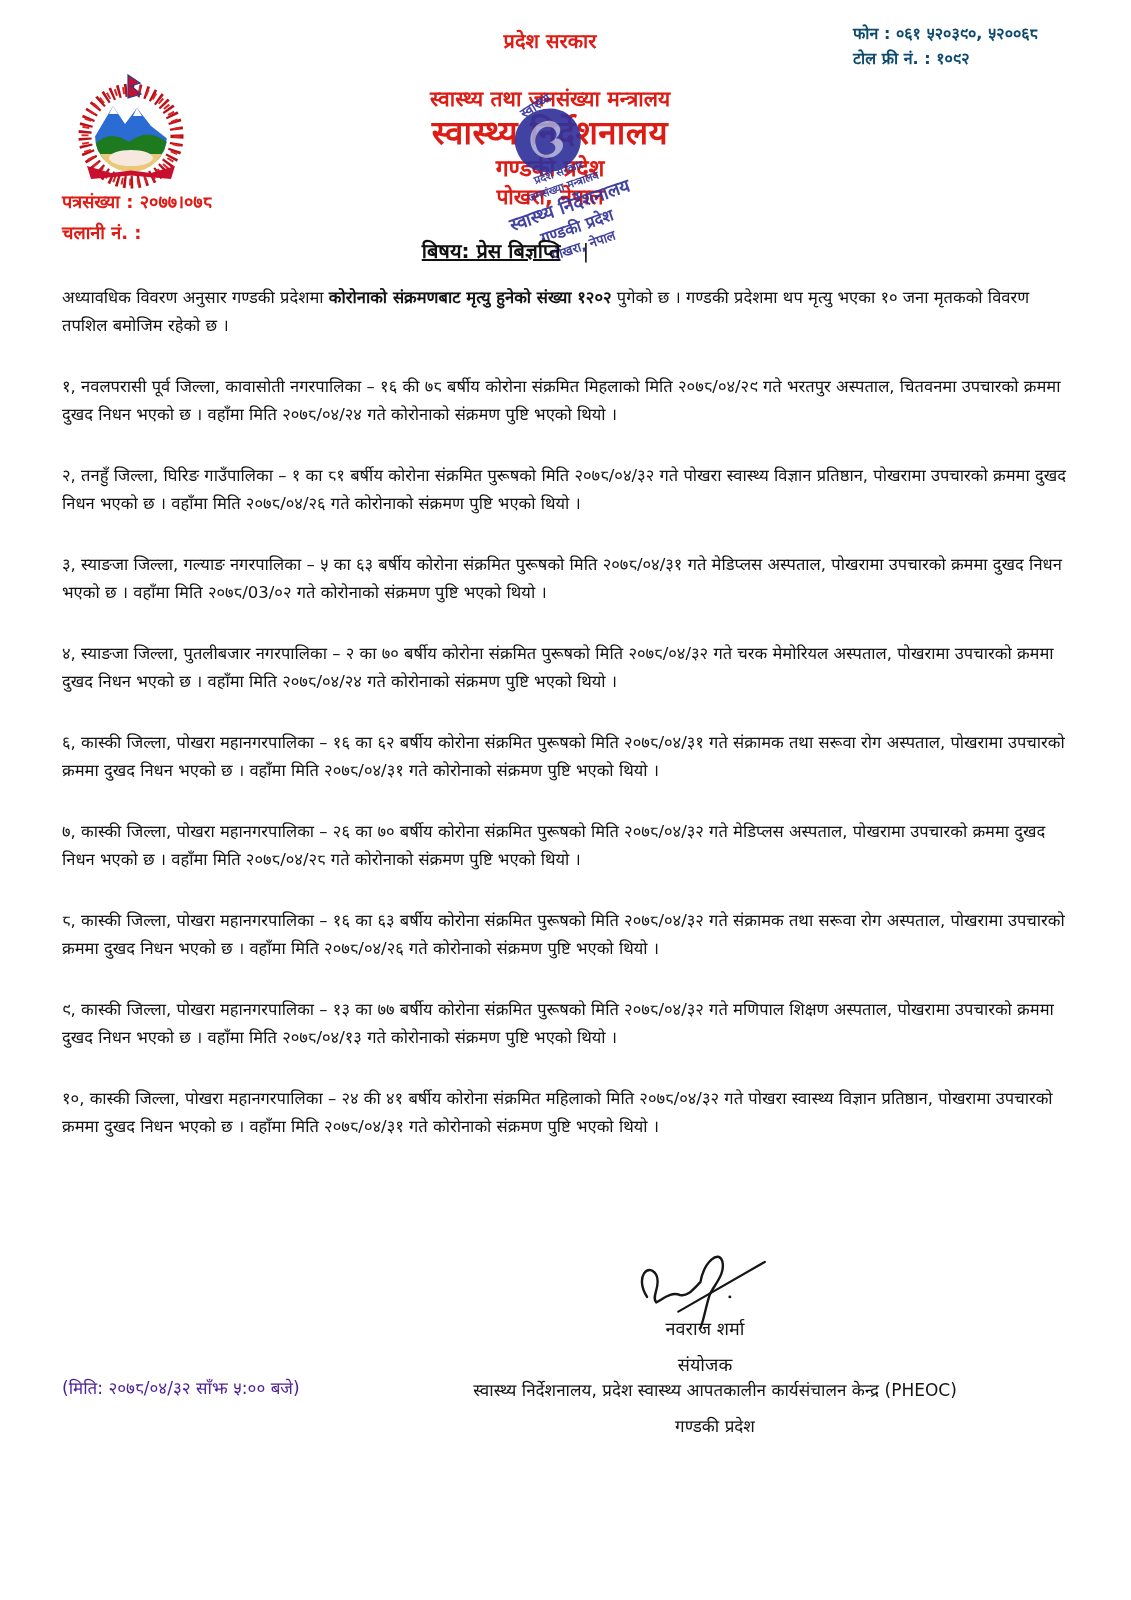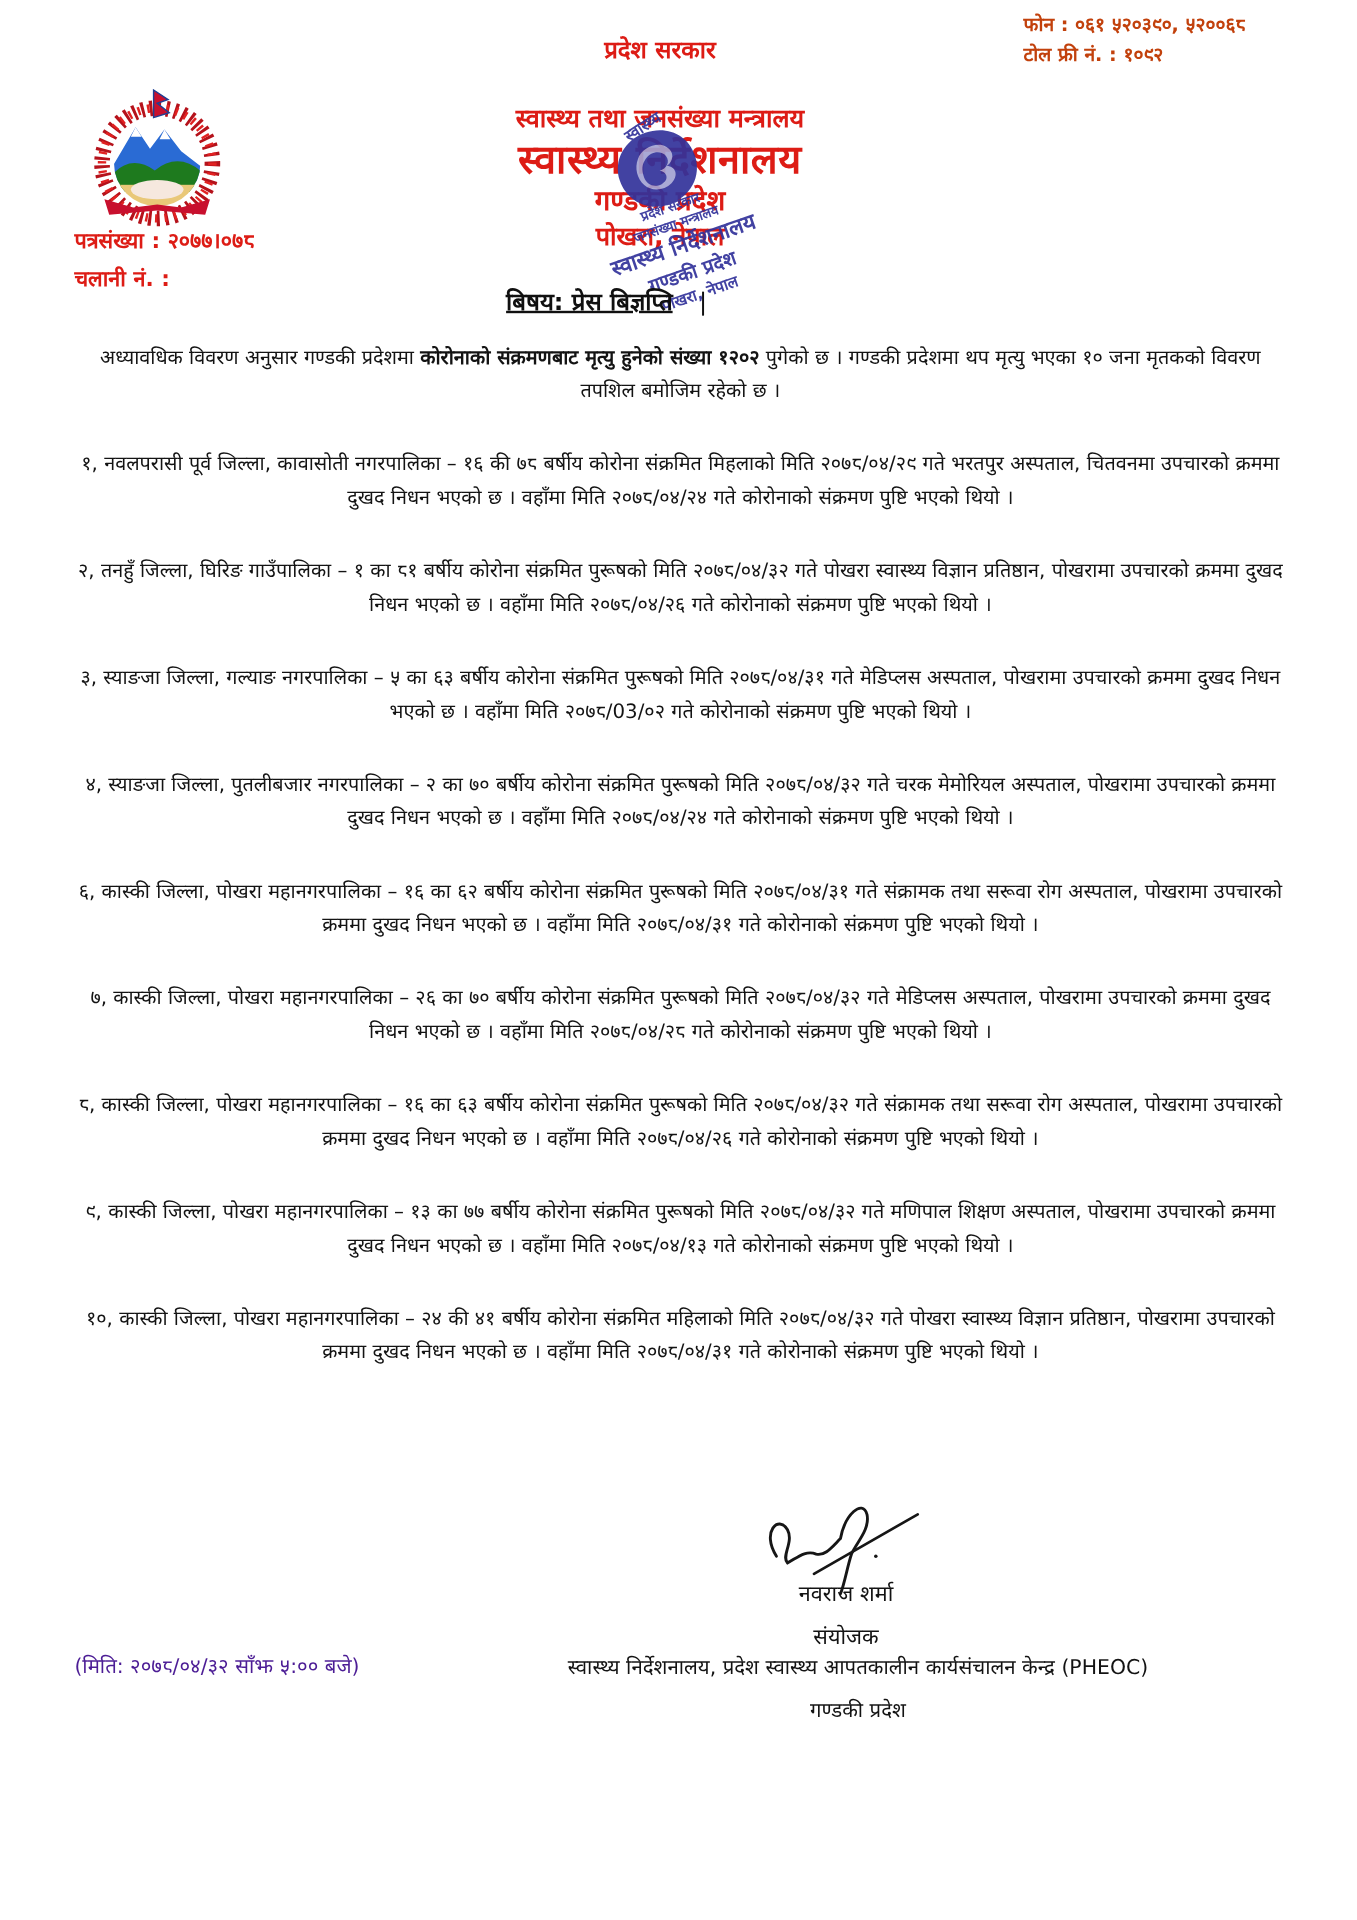--- a/index.html
+++ b/index.html
@@ -2,21 +2,21 @@
 <html lang="ne"><head>
 <meta charset="utf-8">
 <style>
   html,body{margin:0;padding:0;background:#9a9a9a;}
   .page{
     position:relative;width:1131px;height:1600px;margin:0 auto;background:#ffffff;
     font-family:"DejaVu Sans","Liberation Sans",sans-serif;color:#141414;overflow:hidden;
   }
   
   .emblem{position:absolute;left:70px;top:74px;width:122px;height:116px;}
-  .contact{position:absolute;left:853px;top:8px;color:#c2410c;font-weight:bold;
+  .contact{position:absolute;left:853px;top:21px;color:#0c4a6e;font-weight:bold;
     font-size:16px;line-height:25px;white-space:nowrap;}
   .head-center{position:absolute;left:330px;top:28px;width:440px;text-align:center;
     color:#dd1c15;font-weight:bold;}
   .head-center .l1{font-size:20px;line-height:26px;}
   .head-center .l2{font-size:21px;line-height:28px;margin-top:31px;}
   .head-center .title{font-size:33px;line-height:40px;letter-spacing:.5px;}
   .head-center .l4{font-size:23px;line-height:31px;}
   .head-center .l5{font-size:21px;line-height:27px;}
   .refblock{position:absolute;left:62px;top:186px;color:#dd1c15;font-weight:bold;
     font-size:18px;line-height:31px;white-space:nowrap;}
@@ -30,21 +30,21 @@
   .stamp .s2{font-size:11px;line-height:15px;}
   .stamp .s3{font-size:18px;line-height:24px;}
   .stamp .s4{font-size:16px;line-height:22px;}
   .stamp .s5{font-size:13px;line-height:18px;}
   
   .subject-row{position:absolute;left:0;top:237px;width:1011px;text-align:center;
     font-size:20px;font-weight:bold;color:#101010;text-decoration:underline;}
   .subject-bar{display:inline-block;margin-left:22px;font-weight:normal;}
   
   .body-text{position:absolute;left:62px;top:284px;width:1010px;
-    font-size:16.5px;line-height:28px;color:#131313;text-align:center;}
+    font-size:16.5px;line-height:28px;color:#131313;}
   .body-text p{margin:0 0 33px 0;}
   .body-text b{font-weight:bold;}
   
   .sig-block{position:absolute;left:570px;top:1238px;width:270px;text-align:center;}
   .sig-svg{width:170px;height:92px;display:block;margin:0 auto -14px auto;}
   .sig-name{font-size:18px;line-height:26px;color:#131313;}
   .sig-role{font-size:18px;line-height:26px;color:#131313;margin-top:10px;}
   
   .foot-date{position:absolute;left:62px;top:1376px;font-size:17px;color:#4c1d95;white-space:nowrap;}
   .foot-org{position:absolute;left:395px;top:1376px;width:640px;text-align:center;

